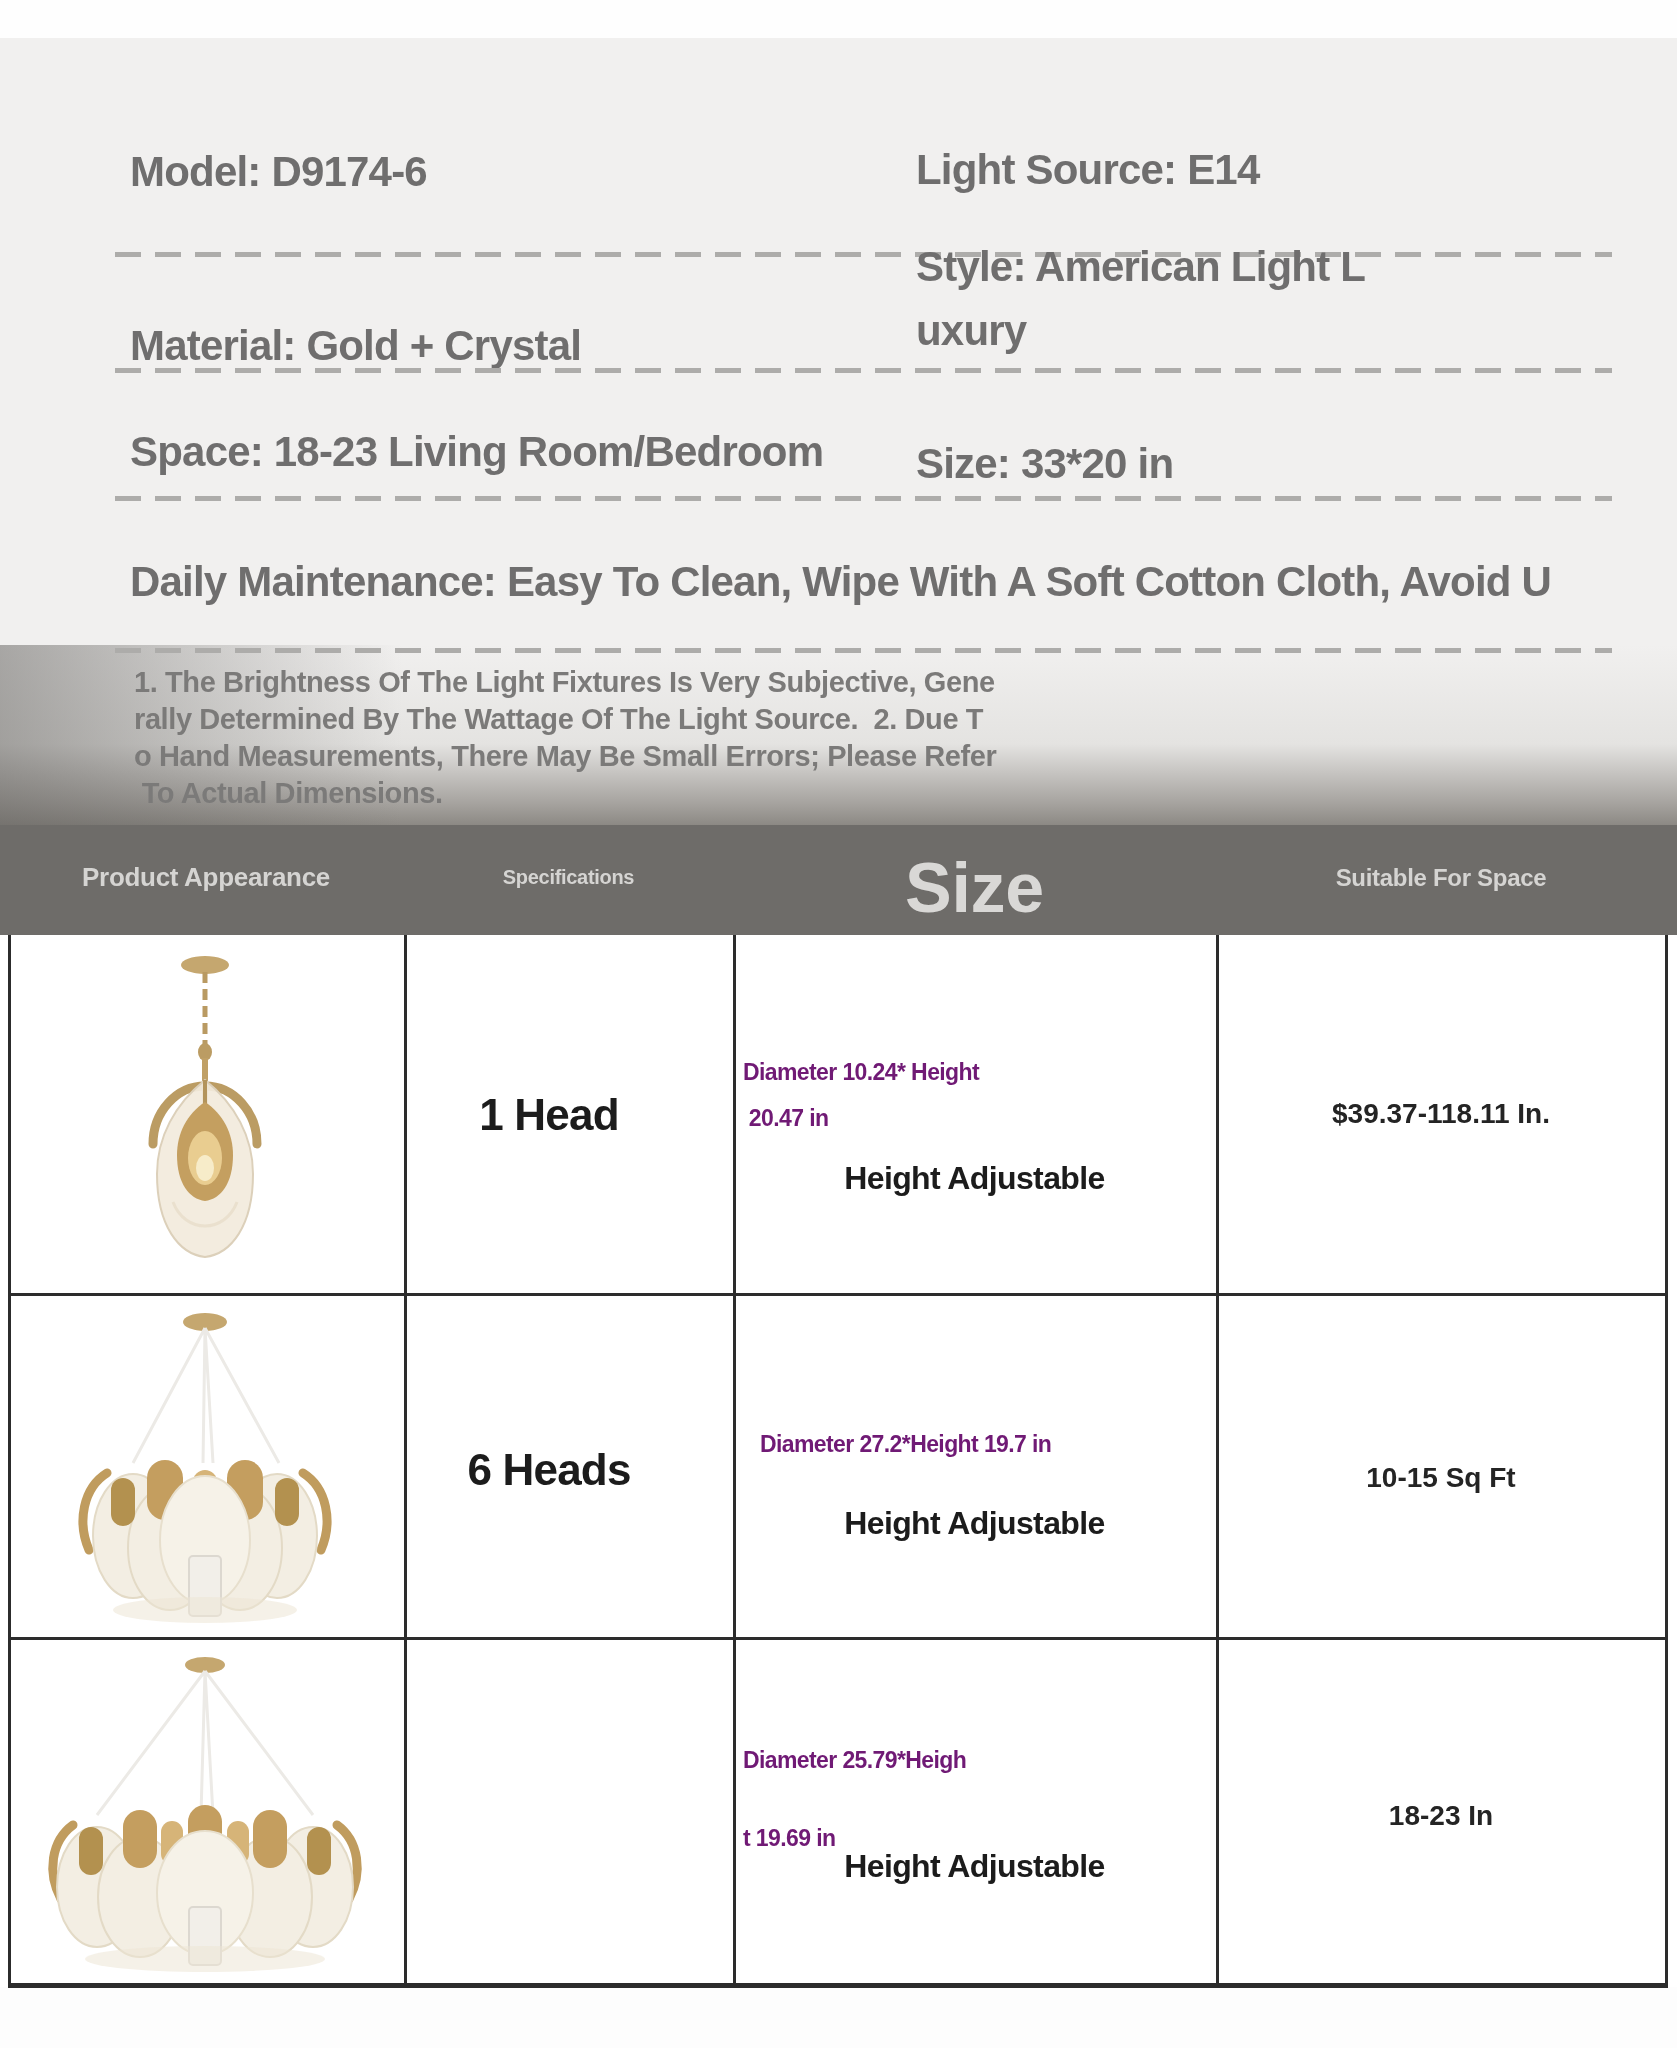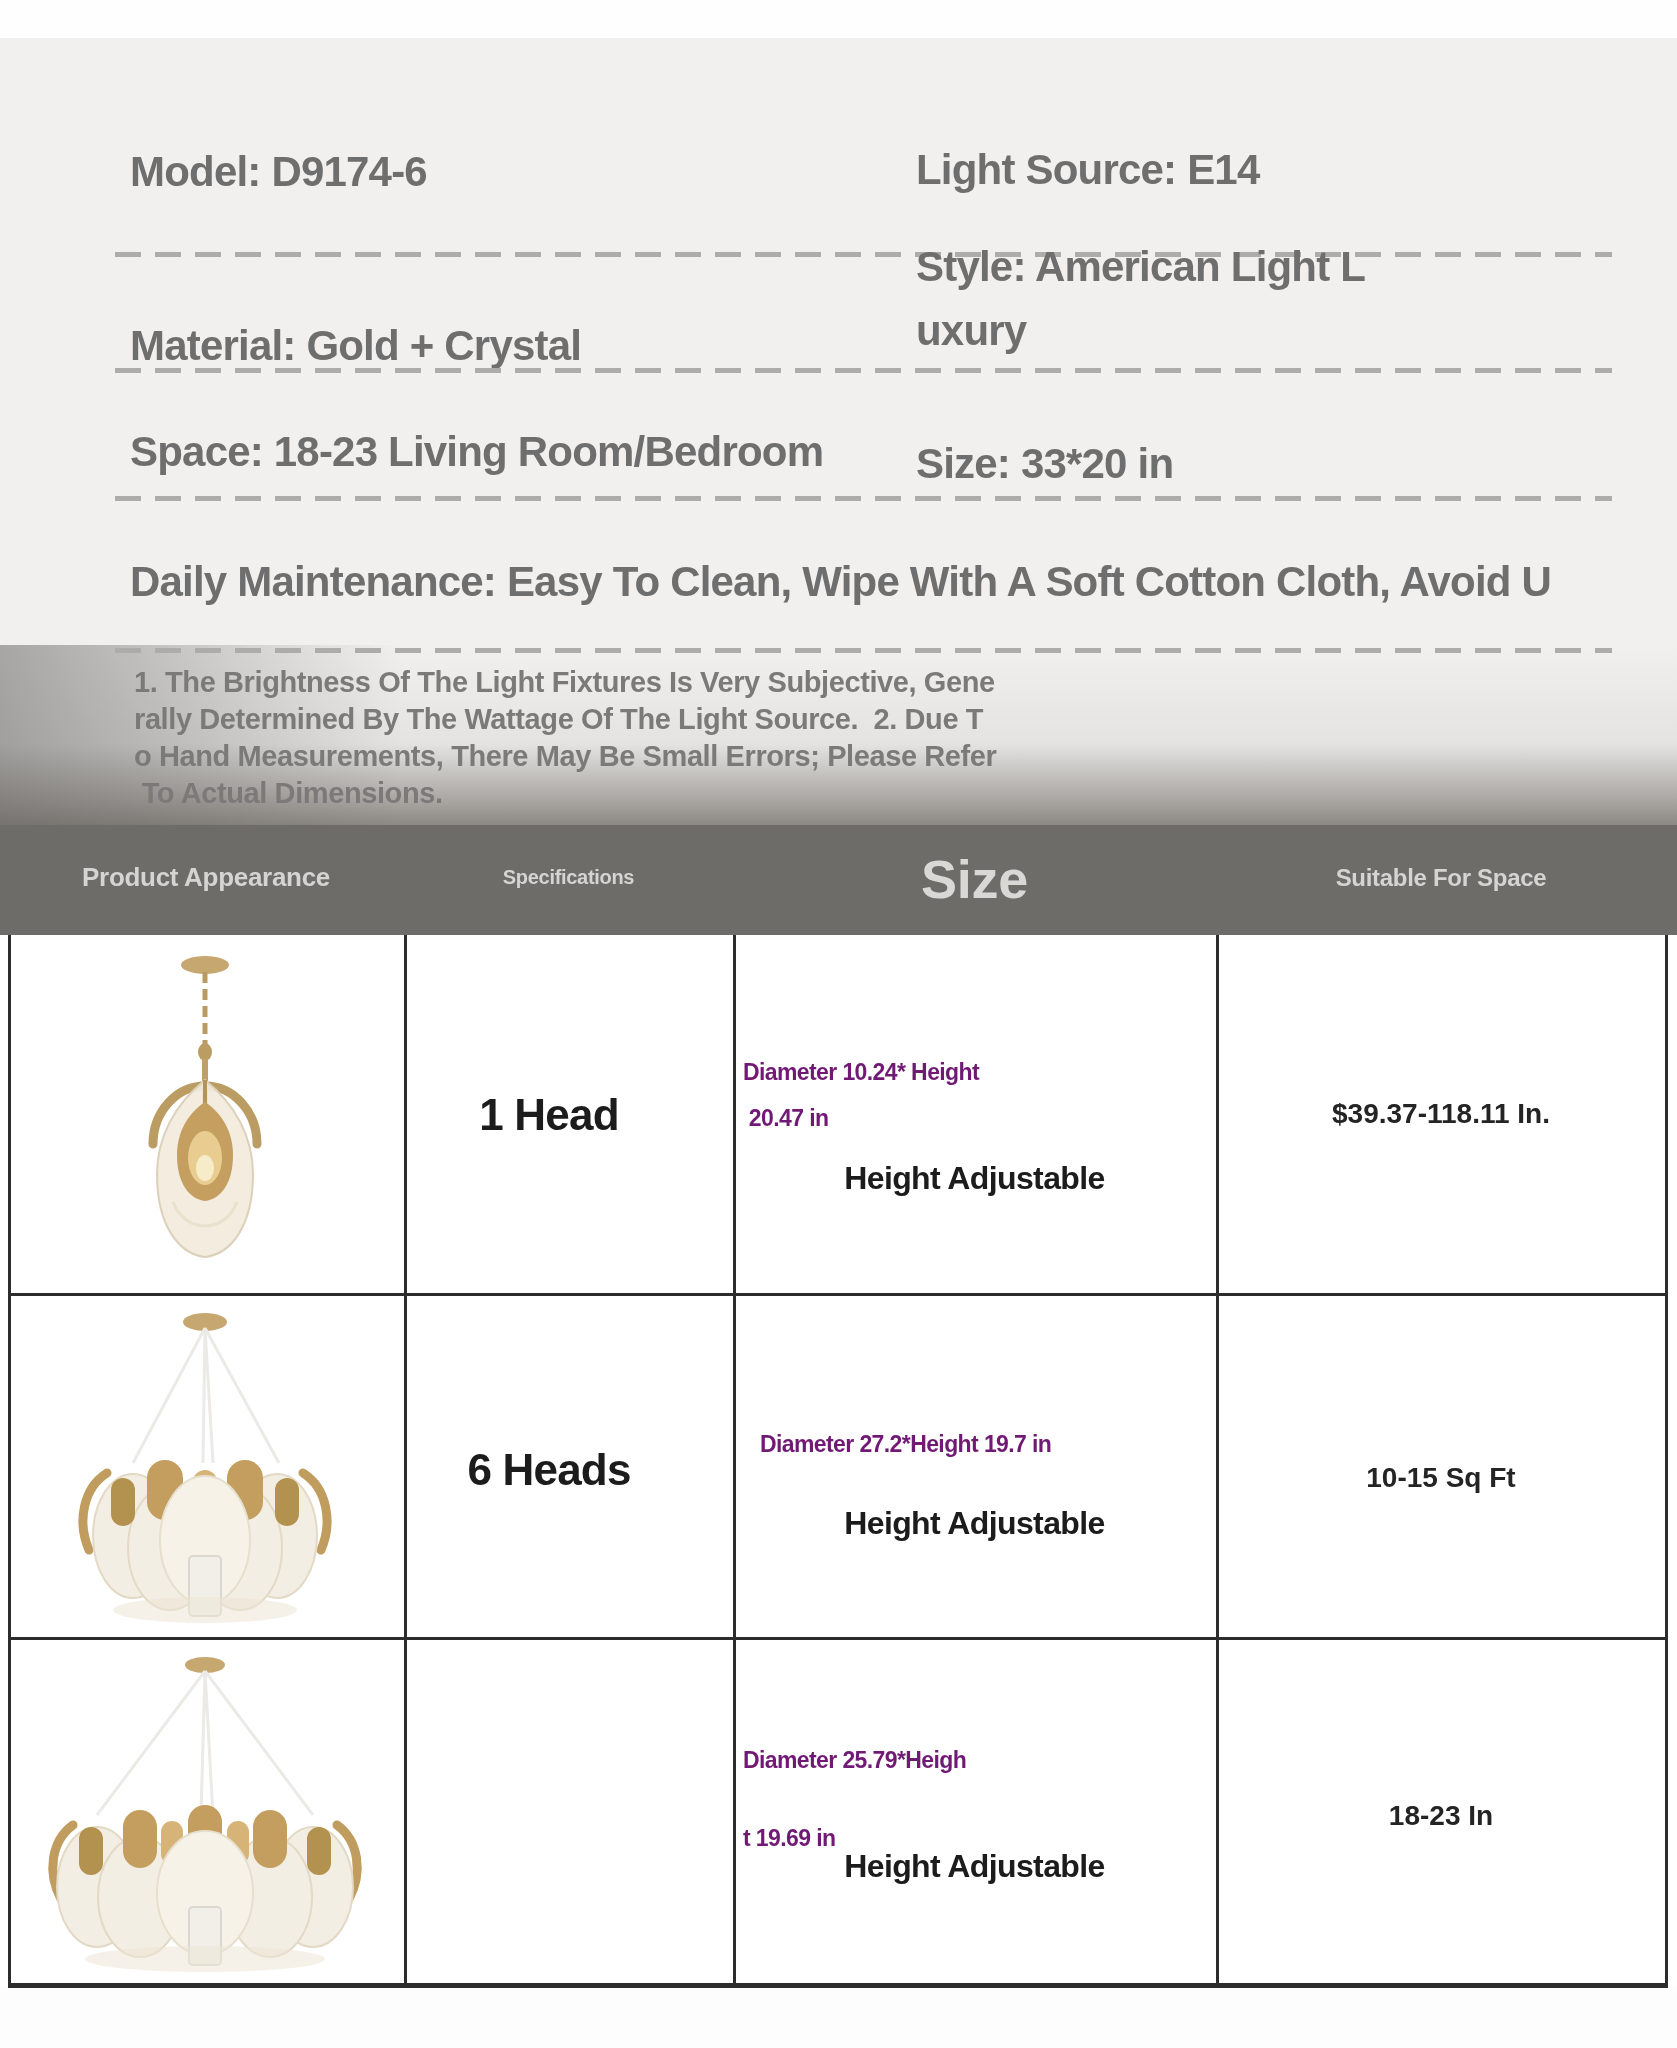--- a/index.html
+++ b/index.html
@@ -65,21 +65,21 @@
   <div class="spec" style="left:130px;top:558px;white-space:nowrap;">Daily Maintenance: Easy To Clean, Wipe With A Soft Cotton Cloth, Avoid U</div>
   <div class="dash" style="top:648px;"></div>
 
   <div class="notes-line" style="top:666px;">1. The Brightness Of The Light Fixtures Is Very Subjective, Gene</div>
   <div class="notes-line" style="top:703px;">rally Determined By The Wattage Of The Light Source.  2. Due T</div>
   <div class="notes-line" style="top:740px;">o Hand Measurements, There May Be Small Errors; Please Refer</div>
   <div class="notes-line" style="top:777px;"> To Actual Dimensions.</div>
 
   <div class="hdr" style="left:8px;top:862px;width:396px;font-size:26px;">Product Appearance</div>
   <div class="hdr" style="left:404px;top:866px;width:329px;font-size:20px;">Specifications</div>
-  <div class="hdr" style="left:733px;top:848px;width:483px;font-size:54px;color:#d9d8d6;">Size</div>
+  <div class="hdr" style="left:733px;top:848px;width:483px;font-size:70px;color:#d9d8d6;">Size</div>
   <div class="hdr" style="left:1216px;top:864px;width:450px;font-size:24px;">Suitable For Space</div>
 
   <div class="vline" style="left:8px;"></div>
   <div class="vline" style="left:404px;"></div>
   <div class="vline" style="left:733px;"></div>
   <div class="vline" style="left:1216px;"></div>
   <div class="vline" style="left:1665px;"></div>
   <div class="hline" style="top:1293px;"></div>
   <div class="hline" style="top:1637px;"></div>
   <div class="hline" style="top:1983px;height:5px;"></div>

